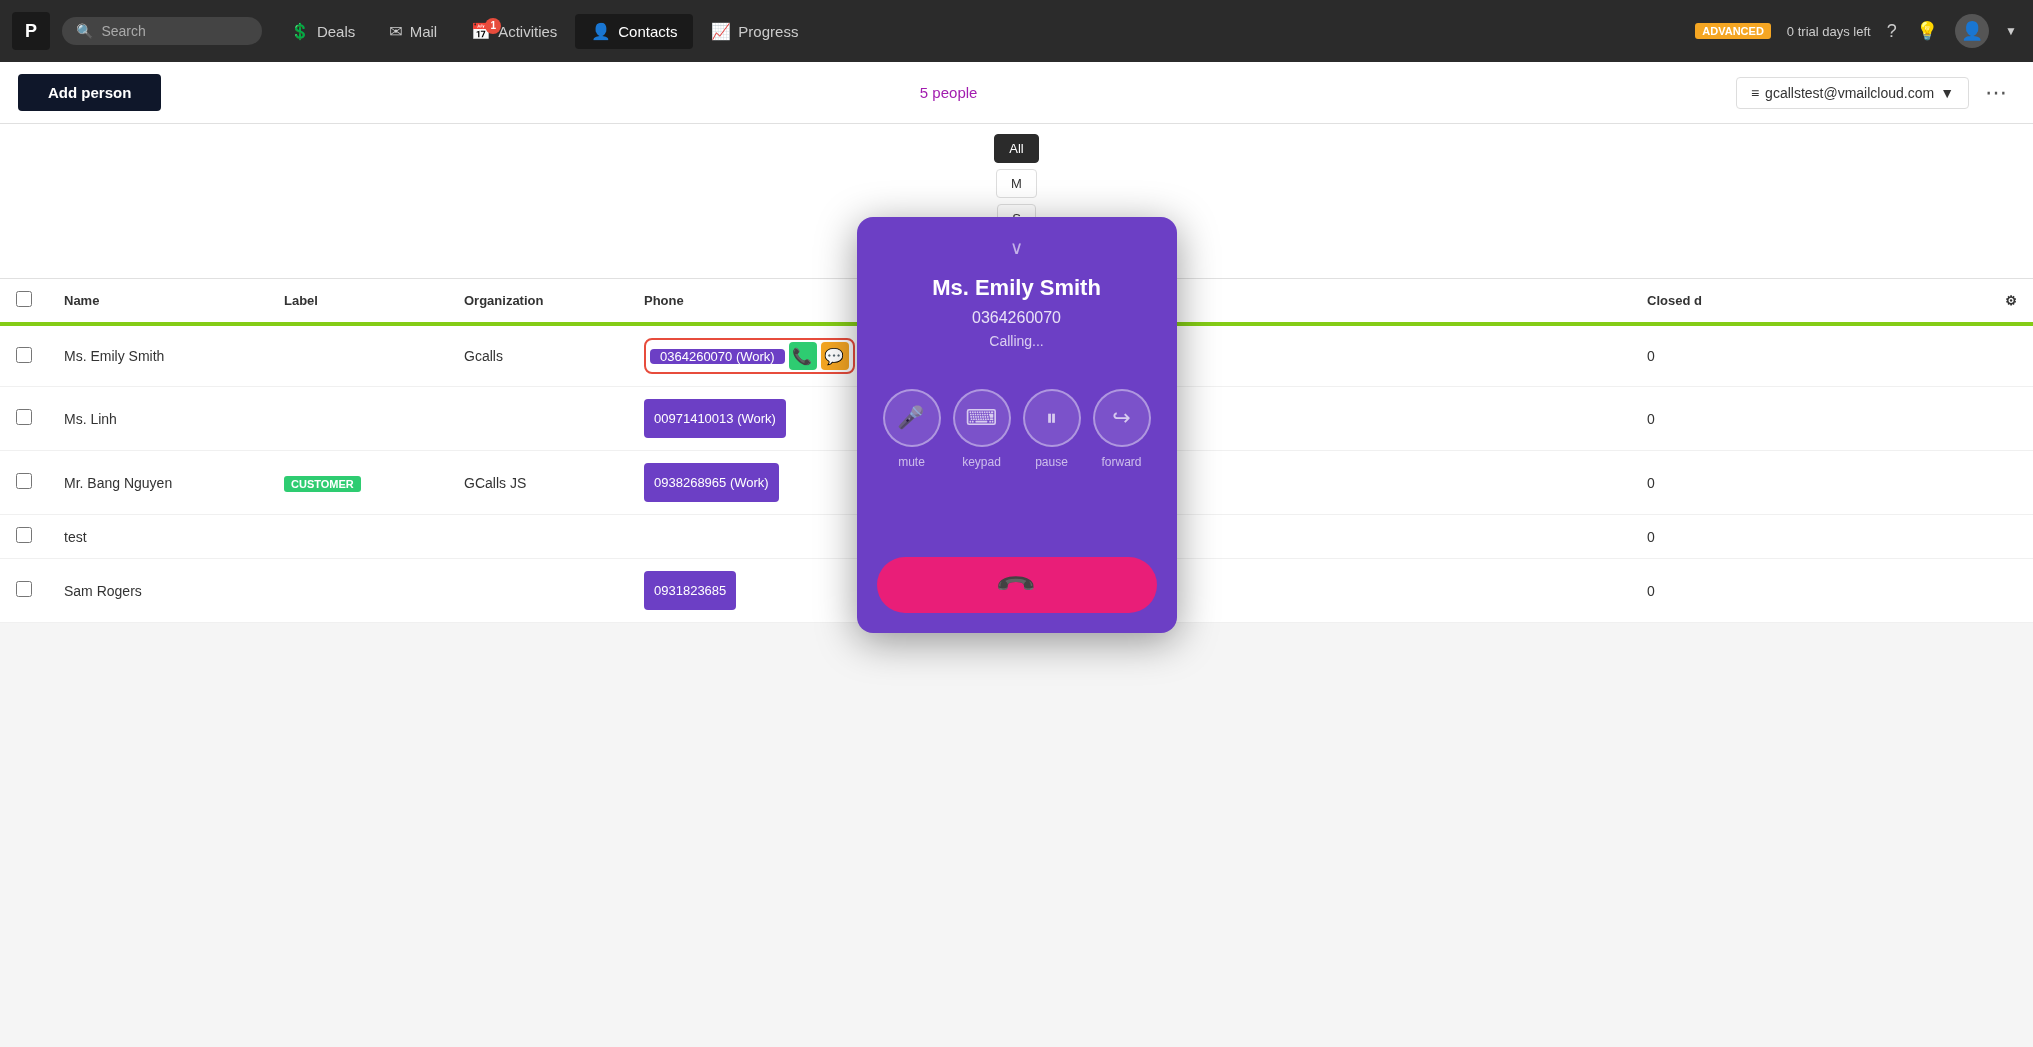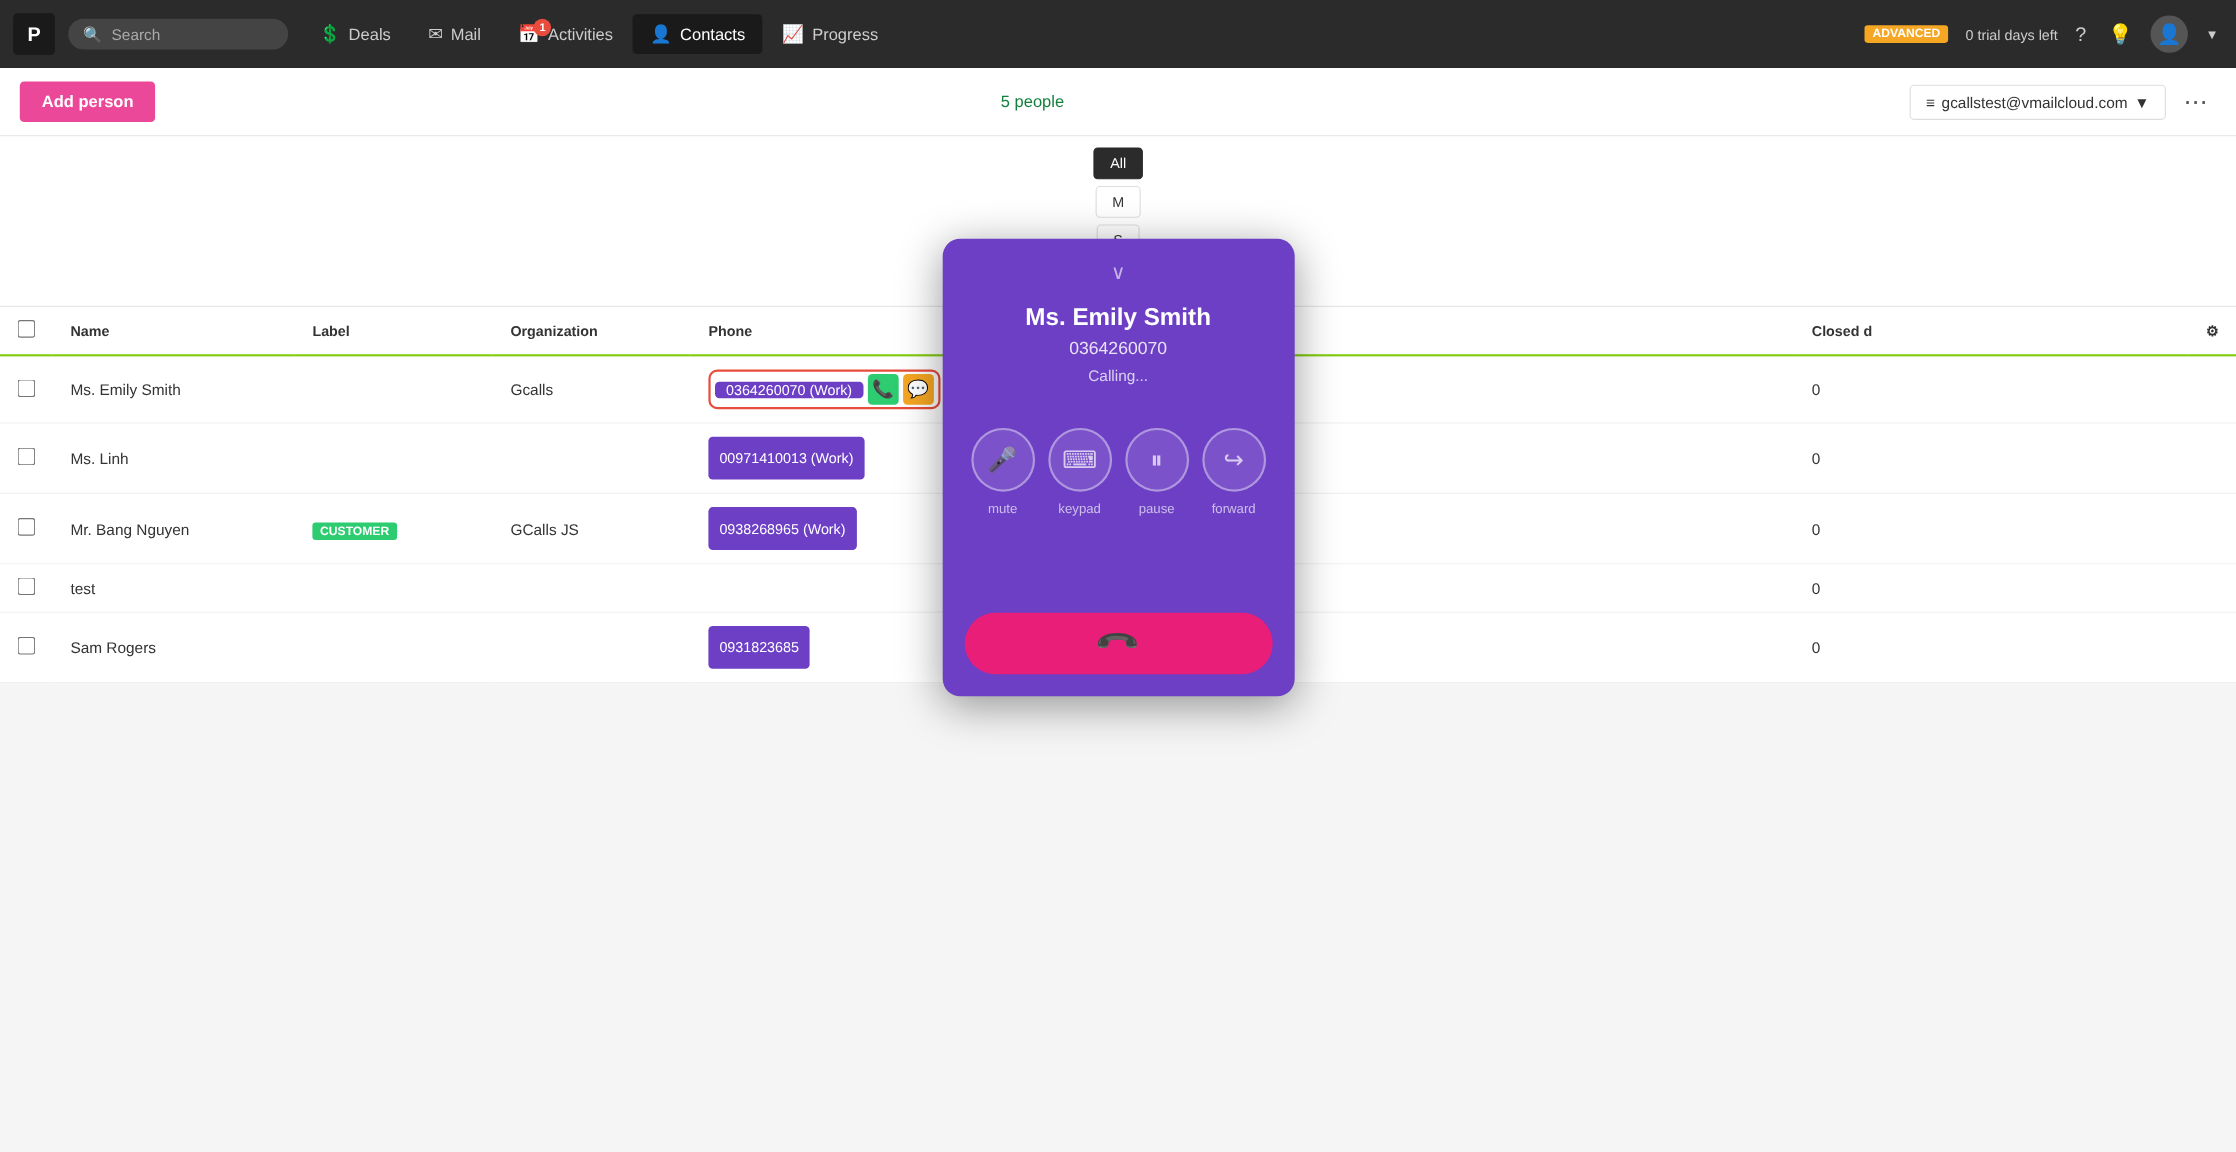--- a/index.html
+++ b/index.html
@@ -63,26 +63,26 @@
     .main { background: #f5f5f5; min-height: calc(100vh - 62px); position: relative; }
 
     
     .toolbar {
       display: flex; align-items: center;
       padding: 12px 18px; background: white;
       border-bottom: 1px solid #e0e0e0;
       gap: 12px;
     }
     .add-person-btn {
-      background: #ec4899; color: white; border: none;
-      padding: 10px 20px; border-radius: 4px; font-size: 15px;
+      background: #0f172a; color: white; border: none;
+      padding: 10px 30px; border-radius: 4px; font-size: 15px;
       font-weight: 600; cursor: pointer;
     }
     .people-count {
-      flex: 1; text-align: center; color: #15803d; font-size: 15px;
+      flex: 1; text-align: center; color: #a21caf; font-size: 15px;
     }
     .filter-group {
       display: flex; align-items: center; gap: 8px; margin-left: auto;
     }
     .filter-btn {
       display: flex; align-items: center; gap: 6px;
       border: 1px solid #ddd; border-radius: 4px;
       padding: 7px 14px; background: white; color: #333;
       font-size: 14px; cursor: pointer;
     }
@@ -104,21 +104,21 @@
     }
     .filter-tab.active { background: #2b2b2b; color: white; border-color: #2b2b2b; }
 
     
     .contacts-table {
       width: 100%; border-collapse: collapse; background: white;
     }
     .contacts-table th {
       text-align: left; padding: 12px 16px;
       font-size: 13px; font-weight: 600; color: #333;
-      border-bottom: 2px solid #84cc16;
+      border-bottom: 4px solid #84cc16;
       background: white;
     }
     .contacts-table td {
       padding: 12px 16px; font-size: 14px; color: #333;
       border-bottom: 1px solid #f0f0f0; background: white;
     }
     .checkbox-col { width: 40px; }
     .name-col { width: 220px; }
     .label-col { width: 180px; }
     .org-col { width: 180px; }

